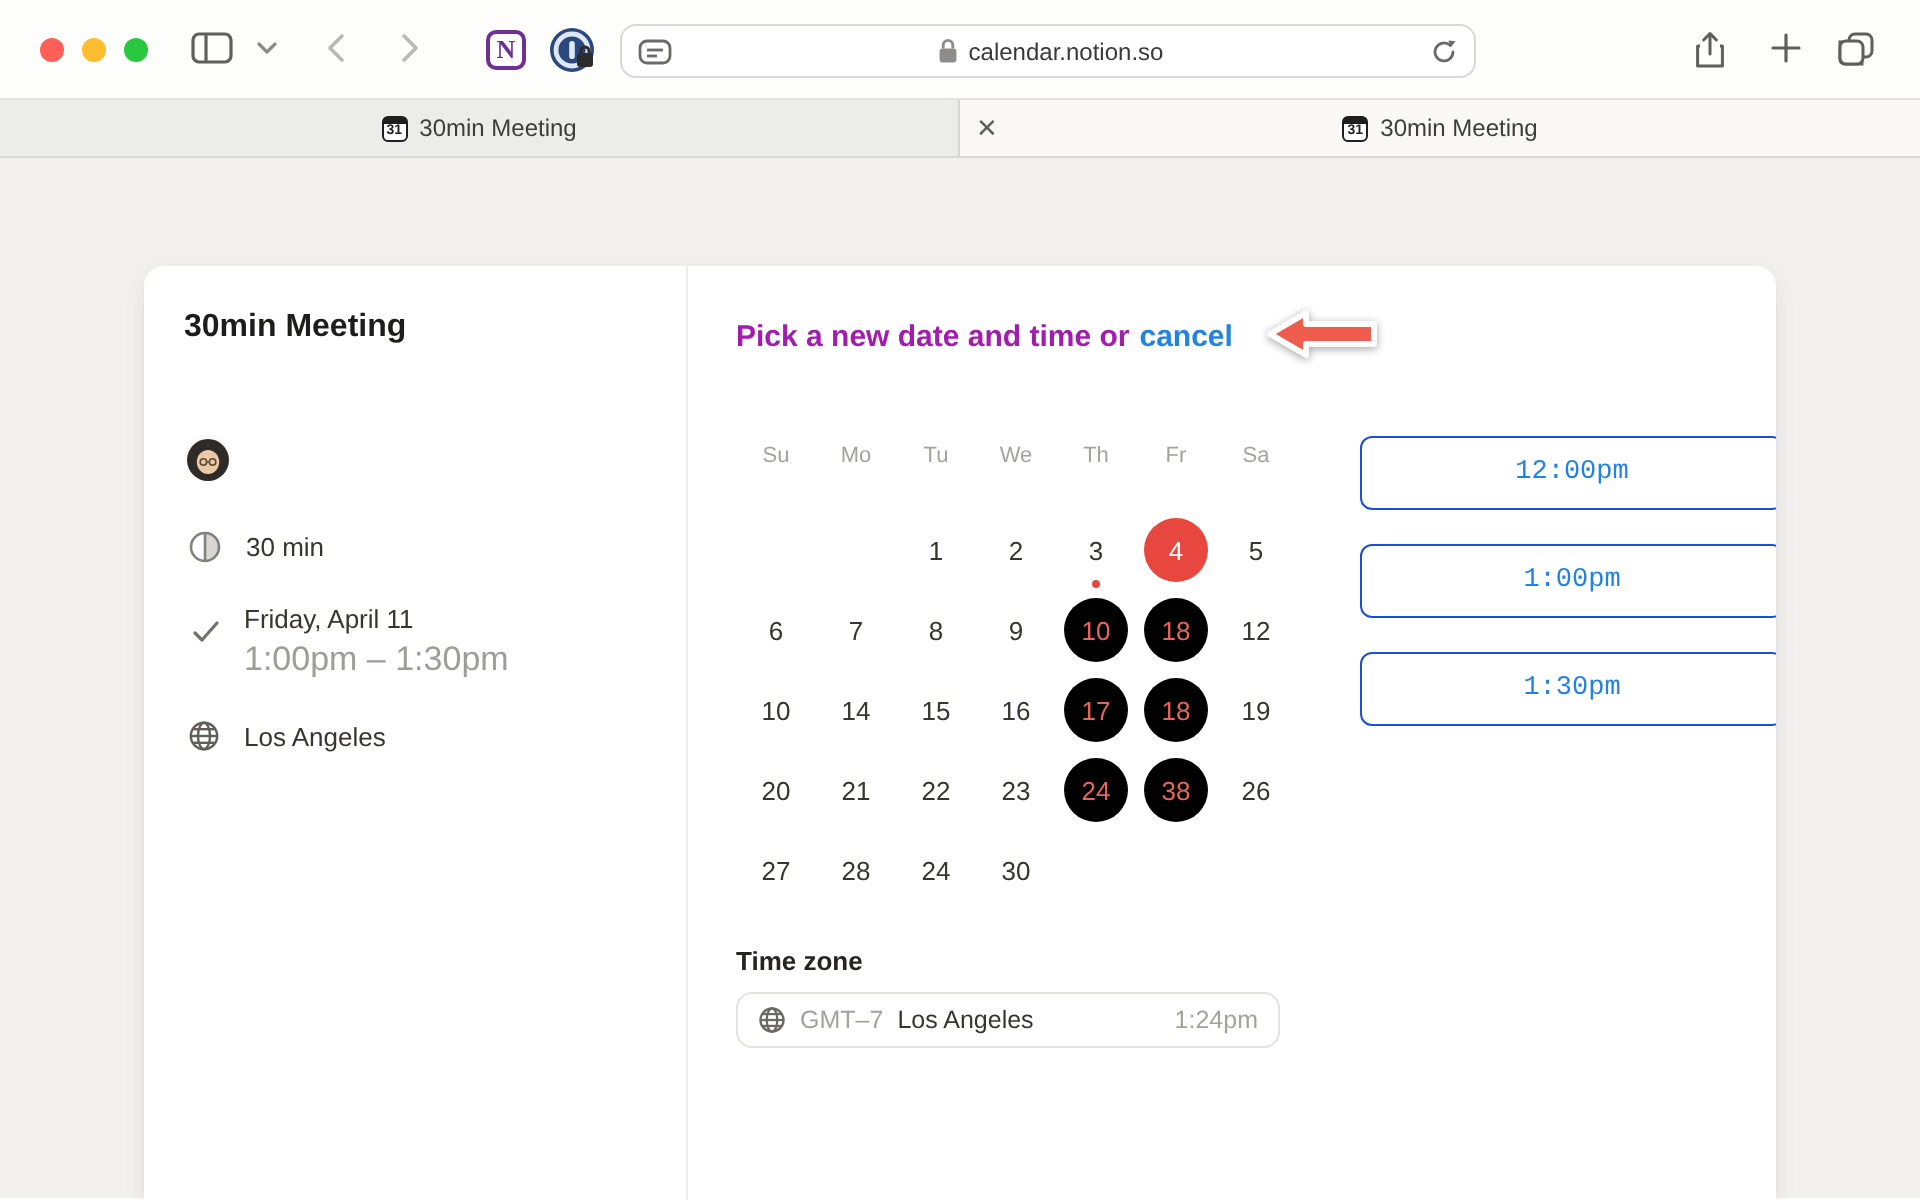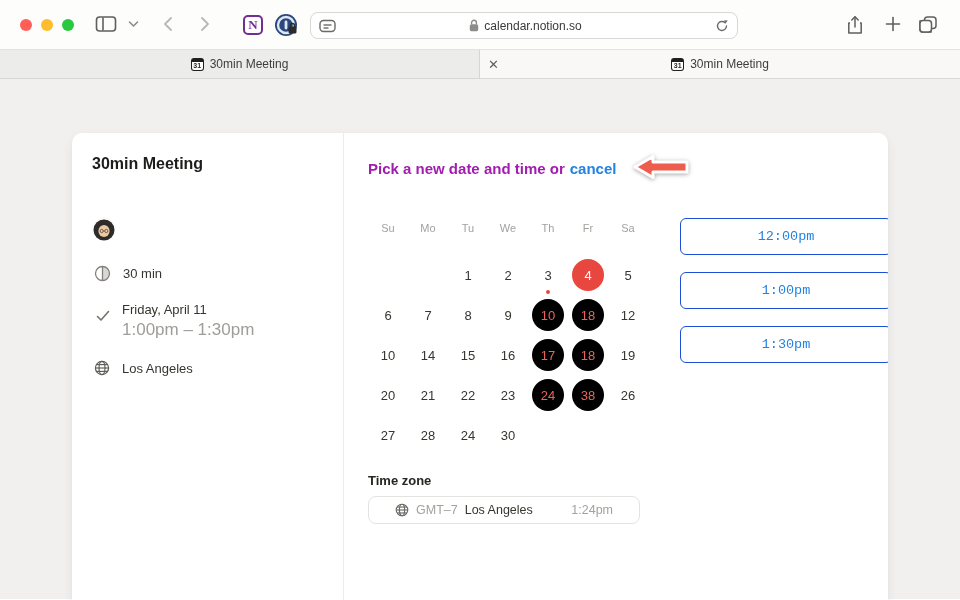--- a/index.html
+++ b/index.html
@@ -73,21 +73,21 @@
   .wd { height:26px; display:flex; align-items:center; justify-content:center; font-size:11px; color:#a3a29e; }
   .cell { display:flex; align-items:center; justify-content:center; position:relative; font-size:13px; color:#37352f; }
   .cell .num { width:32px; height:32px; border-radius:50%; display:flex; align-items:center; justify-content:center; }
   .cell.selected .num { background:#e8473f; color:#fff; }
   .cell.highlight .num { background:#000000; color:#ea6559; }
   .cell .dot { position:absolute; left:50%; transform:translateX(-50%); bottom:1px; width:4px; height:4px;
                border-radius:50%; background:#e8473f; }
 
   .tz-label { margin-top:18px; font-size:13px; font-weight:700; color:#26251f; }
   .tz-box { margin-top:8px; width:272px; height:28px; border:1px solid #e4e3e1; border-radius:8px;
-            display:flex; align-items:center; gap:7px; padding:0 26px; background:#fff; }
+            display:flex; align-items:center; gap:7px; padding:0 10px; background:#fff; }
   .tz-offset { font-size:12.5px; color:#a3a29e; }
   .tz-city { font-size:12.5px; color:#37352f; }
   .tz-time { margin-left:auto; font-size:12.5px; color:#a3a29e; }
 
   .slots-col { margin-left:32px; width:188px; }
   .slot-date { font-size:13px; color:#37352f; padding-left:2px; }
   .slot-list { margin-top:13px; display:flex; flex-direction:column; gap:17px; }
   .slot { width:212px; height:37px; background:#fff; border:1px solid #1d4ed8; border-radius:6px;
           color:#2383e2; font-size:13.5px; font-weight:500; font-family:Liberation Mono, monospace; cursor:pointer; }
 </style>

